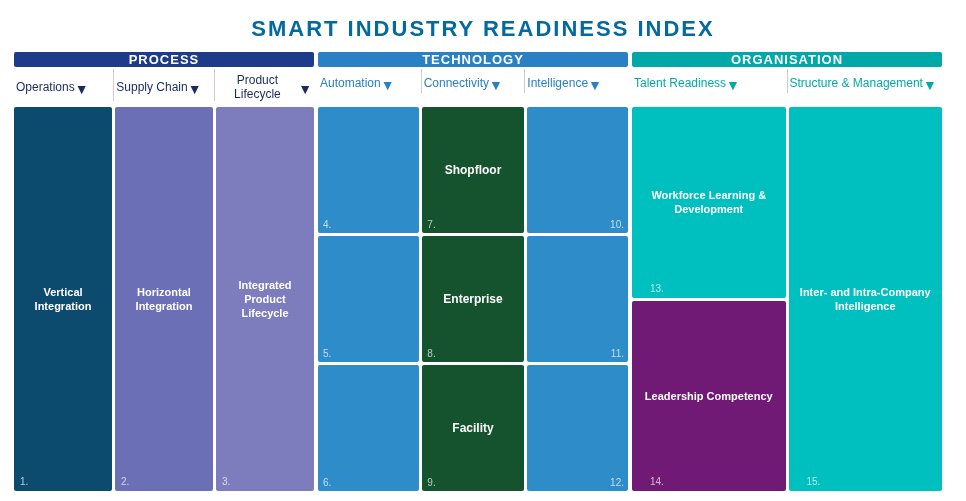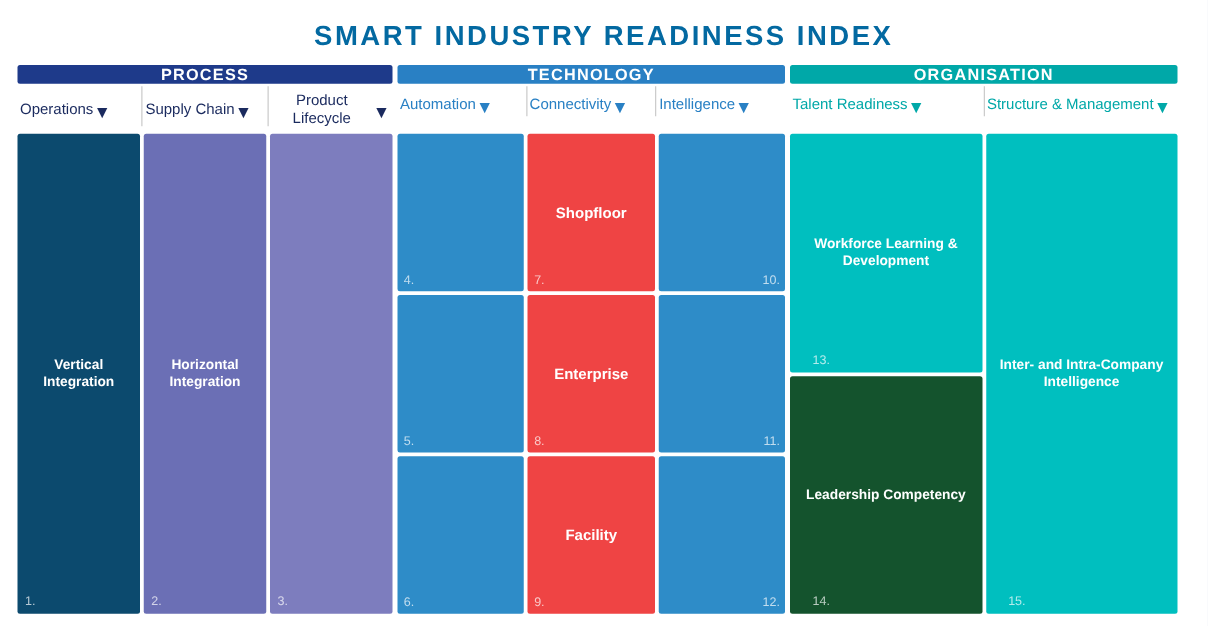--- a/index.html
+++ b/index.html
@@ -157,21 +157,21 @@
       font-size: 11px;
       display: flex;
       flex-direction: column;
       align-items: center;
       justify-content: center;
       text-align: center;
       border-radius: 2px;
       position: relative;
       padding: 6px 4px;
     }
-    .org-block.dark { background: #14532d; justify-content: center; }
+    .org-block.dark { background: #701a75; justify-content: center; }
     .org-block .block-num {
       position: absolute;
       bottom: 4px;
       left: 18px;
       font-size: 10px;
       color: rgba(255,255,255,0.7);
     }
 
     
     .tech-inner {
@@ -180,21 +180,21 @@
       flex-direction: column;
       gap: 3px;
     }
     .tech-row-3 {
       flex: 1;
       display: flex;
       gap: 3px;
     }
     .t3 {
       flex: 1;
-      background: #ef4444;
+      background: #14532d;
       color: white;
       font-size: 11px;
       border-radius: 2px;
       display: flex;
       align-items: center;
       justify-content: center;
       text-align: center;
       position: relative;
       padding: 3px;
     }
@@ -281,20 +281,21 @@
     <div class="process-content">
       <div class="process-block">
         <span class="block-label">Vertical<br>Integration</span>
         <span class="block-num">1.</span>
       </div>
       <div class="process-block">
         <span class="block-label">Horizontal<br>Integration</span>
         <span class="block-num">2.</span>
       </div>
       <div class="process-block">
+        <span class="block-label">Integrated<br>Product<br>Lifecycle</span>
         <span class="block-num">3.</span>
       </div>
     </div>
 
     <div class="tech-inner">
 
       <div class="tech-row-3">
         <div class="t3 dark">
           <span class="block-num">4.</span>
         </div>

